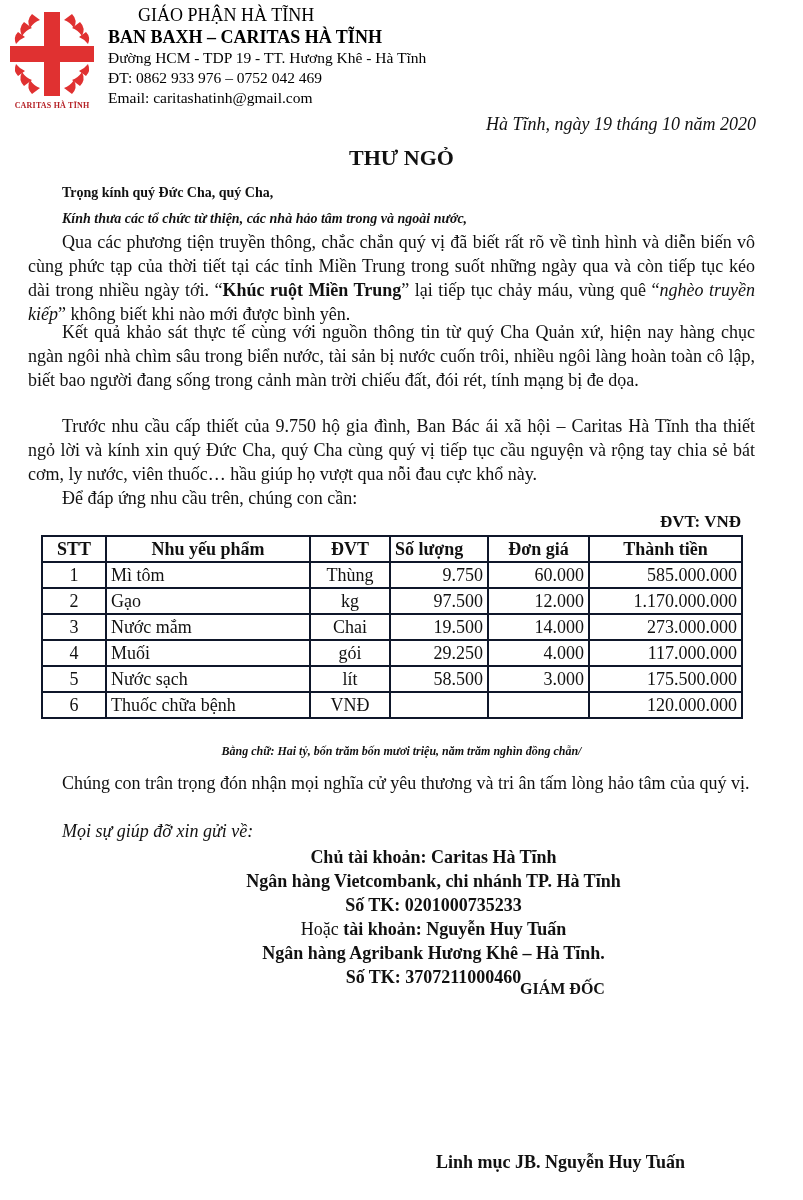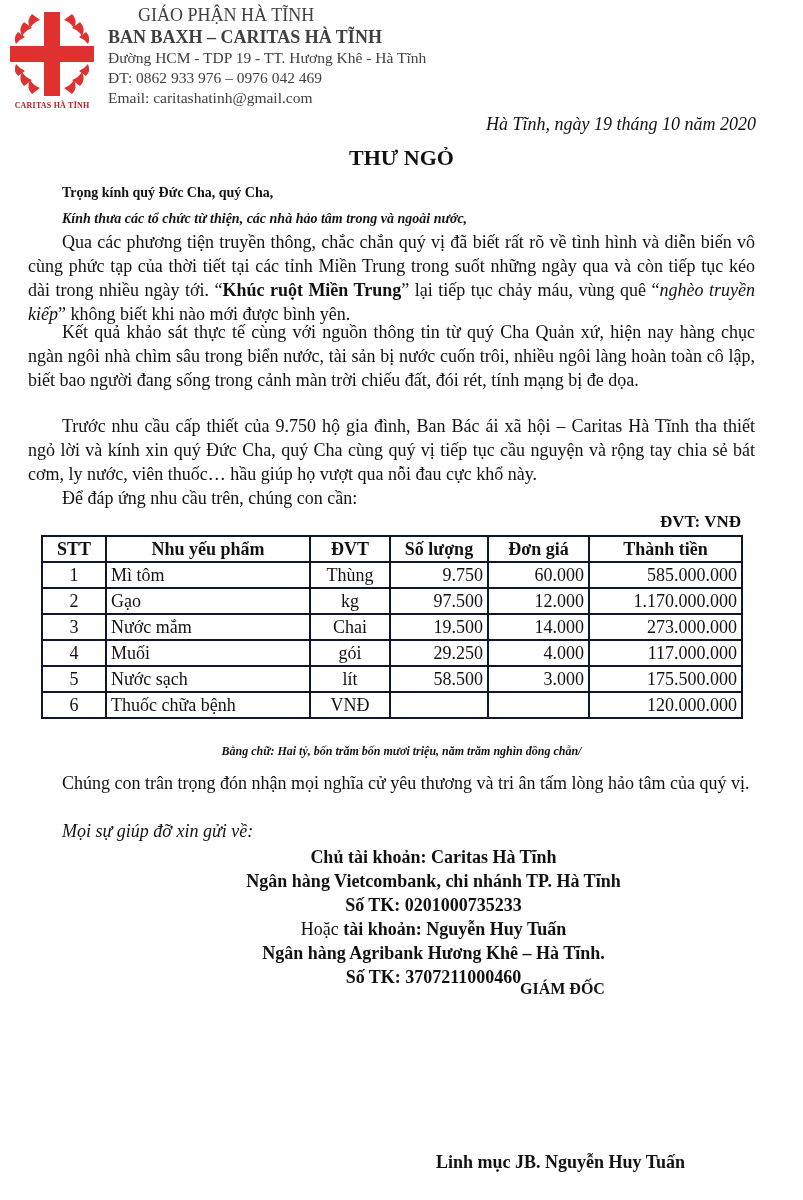--- a/index.html
+++ b/index.html
@@ -2,21 +2,21 @@
 <html><head>
 <meta charset="utf-8">
 <style>
   html, body { margin: 0; padding: 0; background: #ffffff; }
   body { width: 803px; height: 1200px; position: relative; overflow: hidden;
          font-family: "Liberation Serif", "DejaVu Serif", serif; color: #111; }
   .logo { position: absolute; left: 6px; top: 8px; width: 92px; height: 100px; }
   .logo svg { position: absolute; left: 0; top: 0; }
   .logo-caption { position: absolute; left: 0; top: 93px; width: 92px; text-align: center;
                   font-family: "Liberation Serif", serif; font-size: 8px; font-weight: bold; color: #b52025; letter-spacing: 0.2px; }
-  .hdr { position: absolute; left: 108px; top: 4px; color: #404040; }
+  .hdr { position: absolute; left: 108px; top: 4px; color: #000000; }
   .hdr div { white-space: nowrap; }
   .hdr .l1 { font-size: 18px; padding-left: 30px; line-height: 22px; }
   .hdr .l2 { font-size: 18px; font-weight: bold; line-height: 22px; }
   .hdr .l3 { font-size: 15.5px; line-height: 20px; }
   .hdr .l4 { font-size: 15.5px; line-height: 20px; }
   .hdr .l5 { font-size: 15.5px; line-height: 20px; }
   .date { position: absolute; right: 47px; top: 114px; font-style: italic; font-size: 18px; }
   .title { position: absolute; left: 0; width: 803px; top: 145px; text-align: center; font-weight: bold; font-size: 22px; }
   .salute { position: absolute; left: 62px; top: 180px; font-weight: bold; font-size: 14px; line-height: 26px; }
   .salute .it { font-style: italic; }
@@ -68,21 +68,21 @@
       </g>
     </g>
   </svg>
   <div class="logo-caption">CARITAS HÀ TĨNH</div>
 </div>
 
 <div class="hdr">
   <div class="l1">GIÁO PHẬN HÀ TĨNH</div>
   <div class="l2">BAN BAXH – CARITAS HÀ TĨNH</div>
   <div class="l3">Đường HCM - TDP 19 - TT. Hương Khê - Hà Tĩnh</div>
-  <div class="l4">ĐT:  0862 933 976 – 0976 042 469</div>
+  <div class="l4">ĐT:  0862 933 976 – 0752 042 469</div>
   <div class="l5">Email: caritashatinh@gmail.com</div>
 </div>
 
 <div class="date">Hà Tĩnh, ngày 19 tháng 10 năm 2020</div>
 <div class="title">THƯ NGỎ</div>
 
 <div class="salute">
   <div>Trọng kính quý Đức Cha, quý Cha,</div>
   <div class="it">Kính thưa các tổ chức từ thiện, các nhà hảo tâm trong và ngoài nước,</div>
 </div>
@@ -96,21 +96,21 @@
 <div class="para" style="top:486px;"><span class="ind"></span><span>Để đáp ứng nhu cầu trên, chúng con cần:</span></div>
 
 <div class="unit">ĐVT: VNĐ</div>
 
 <table class="req">
   <thead>
     <tr>
       <th class="c-stt">STT</th>
       <th class="c-name" style="text-align:center">Nhu yếu phẩm</th>
       <th class="c-unit">ĐVT</th>
-      <th class="c-qty" style="text-align:center">Số lượng</th>
+      <th class="c-qty" style="text-align:left">Số lượng</th>
       <th class="c-price" style="text-align:center">Đơn giá</th>
       <th class="c-total" style="text-align:center">Thành tiền</th>
     </tr>
   </thead>
   <tbody>
     <tr>
       <td class="c-stt">1</td>
       <td class="c-name">Mì tôm</td>
       <td class="c-unit">Thùng</td>
       <td class="c-qty">9.750</td>

